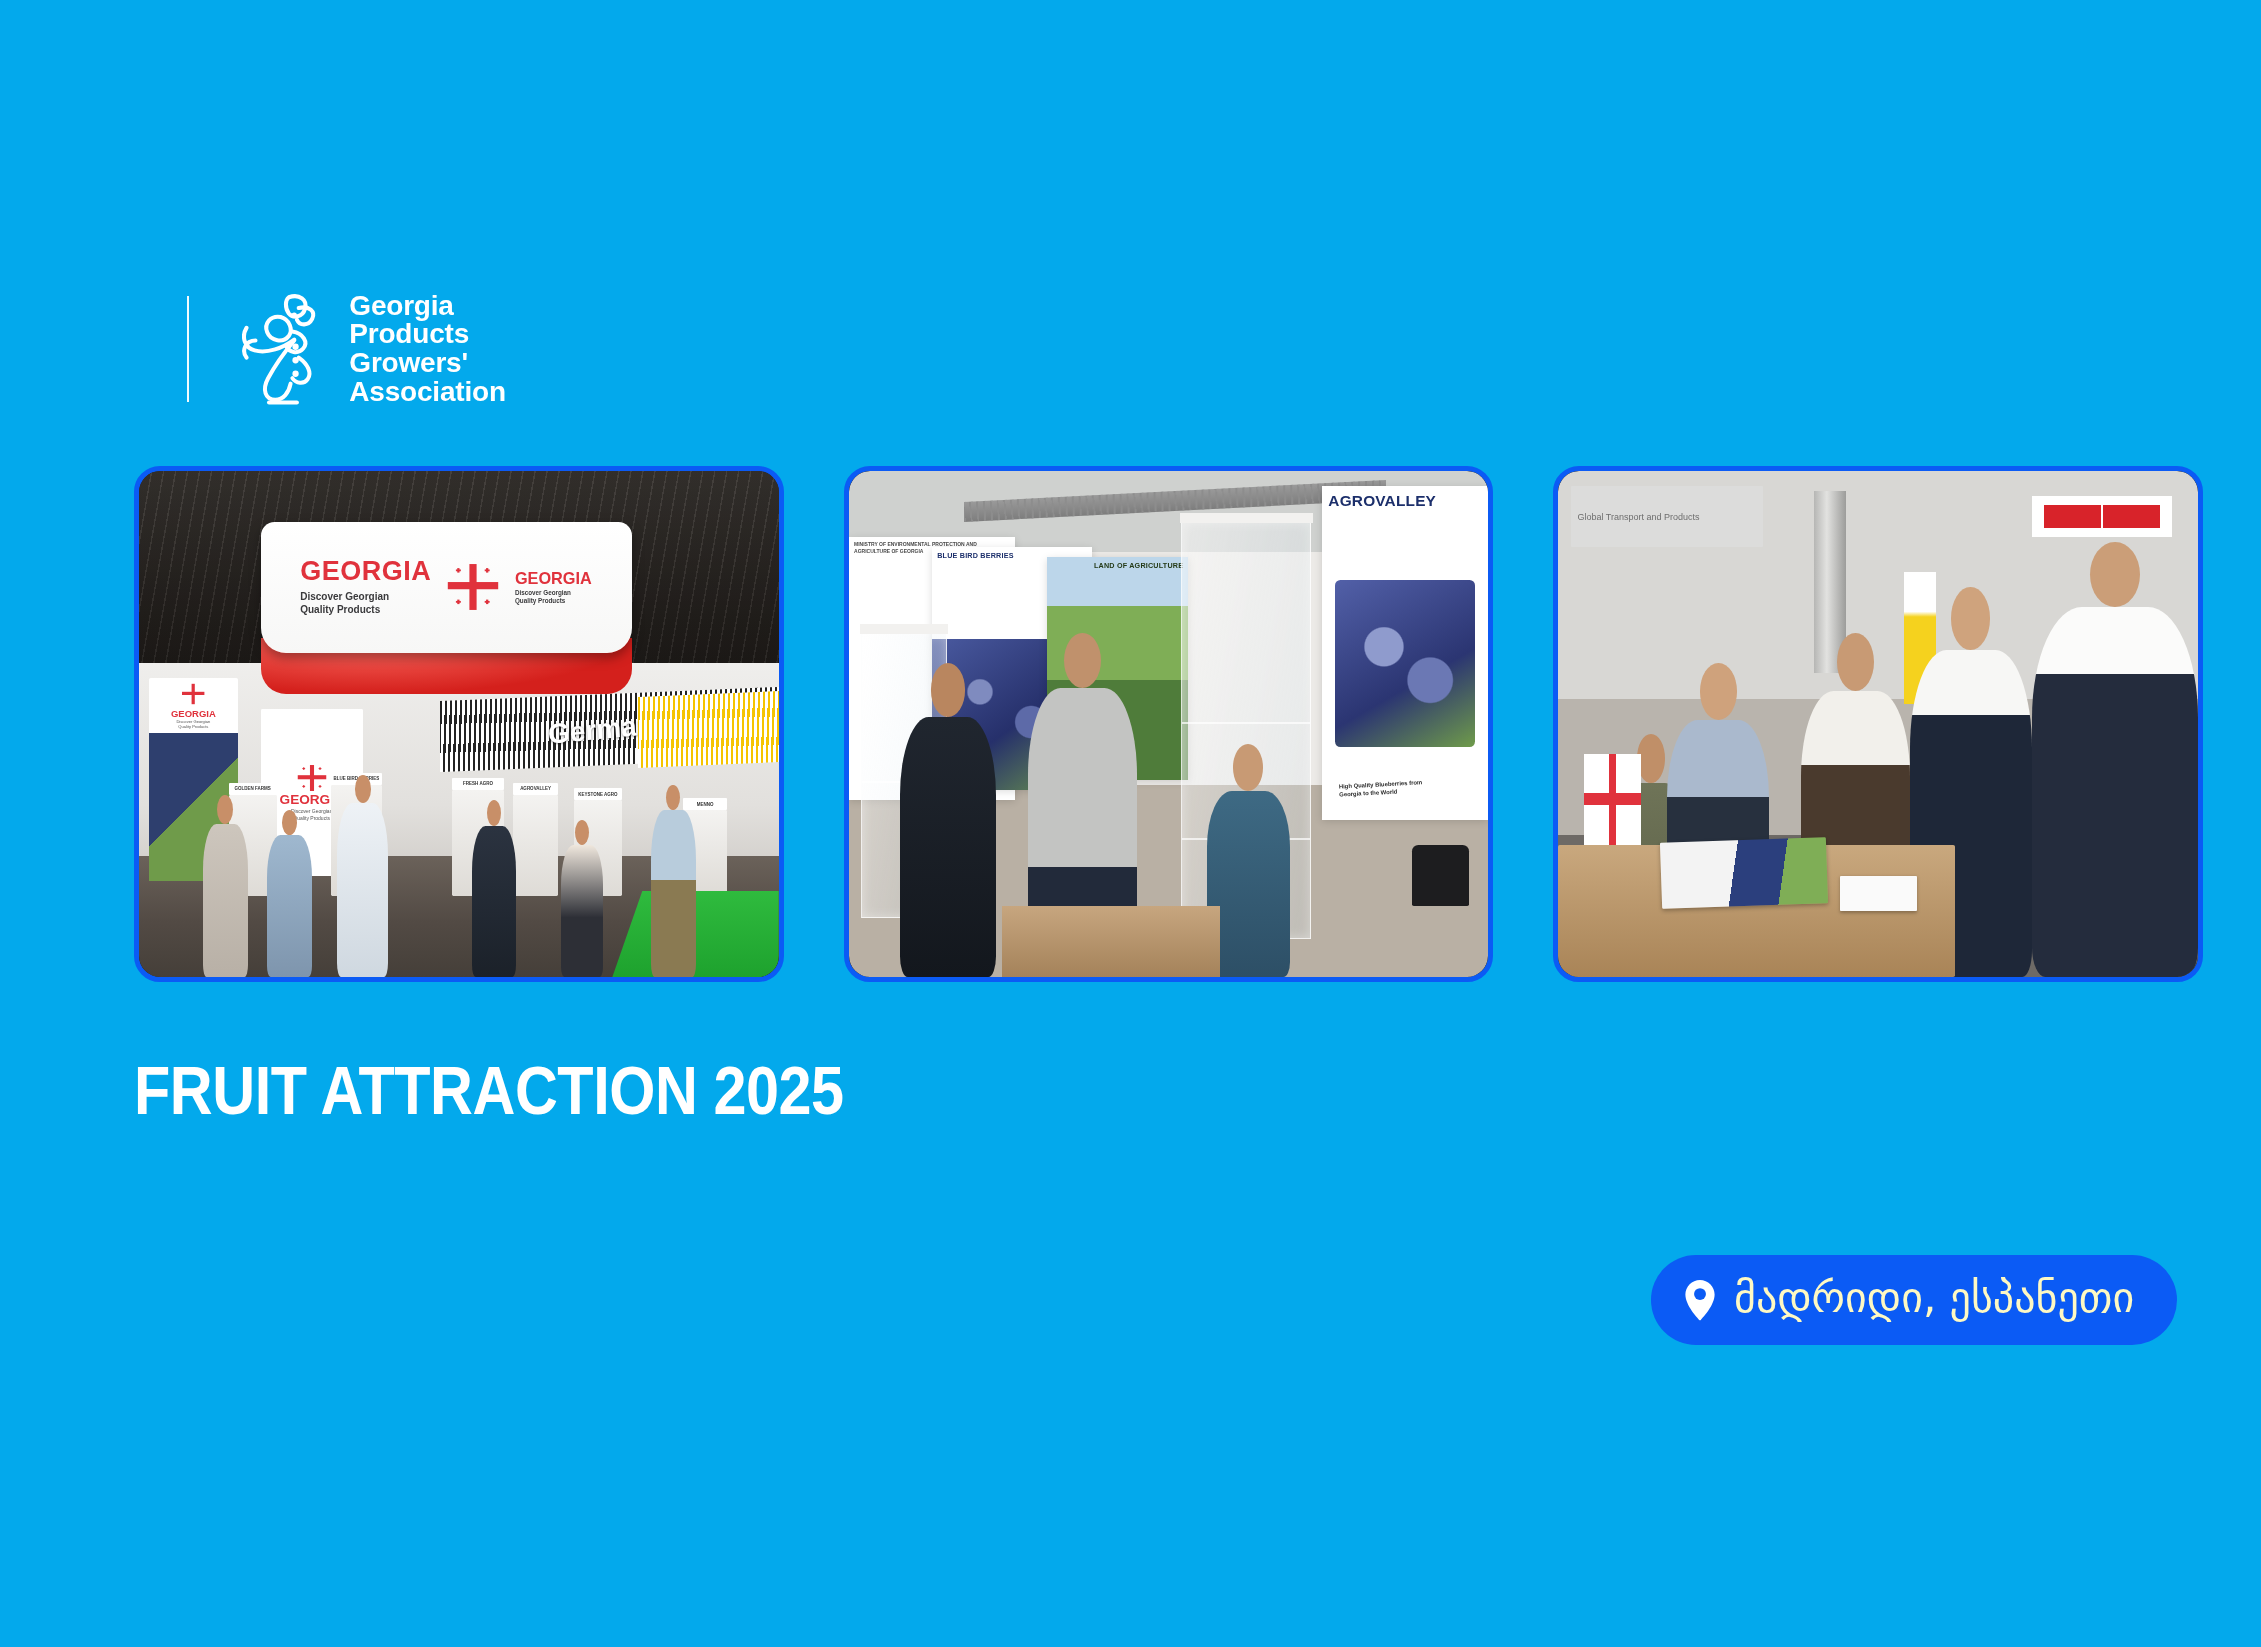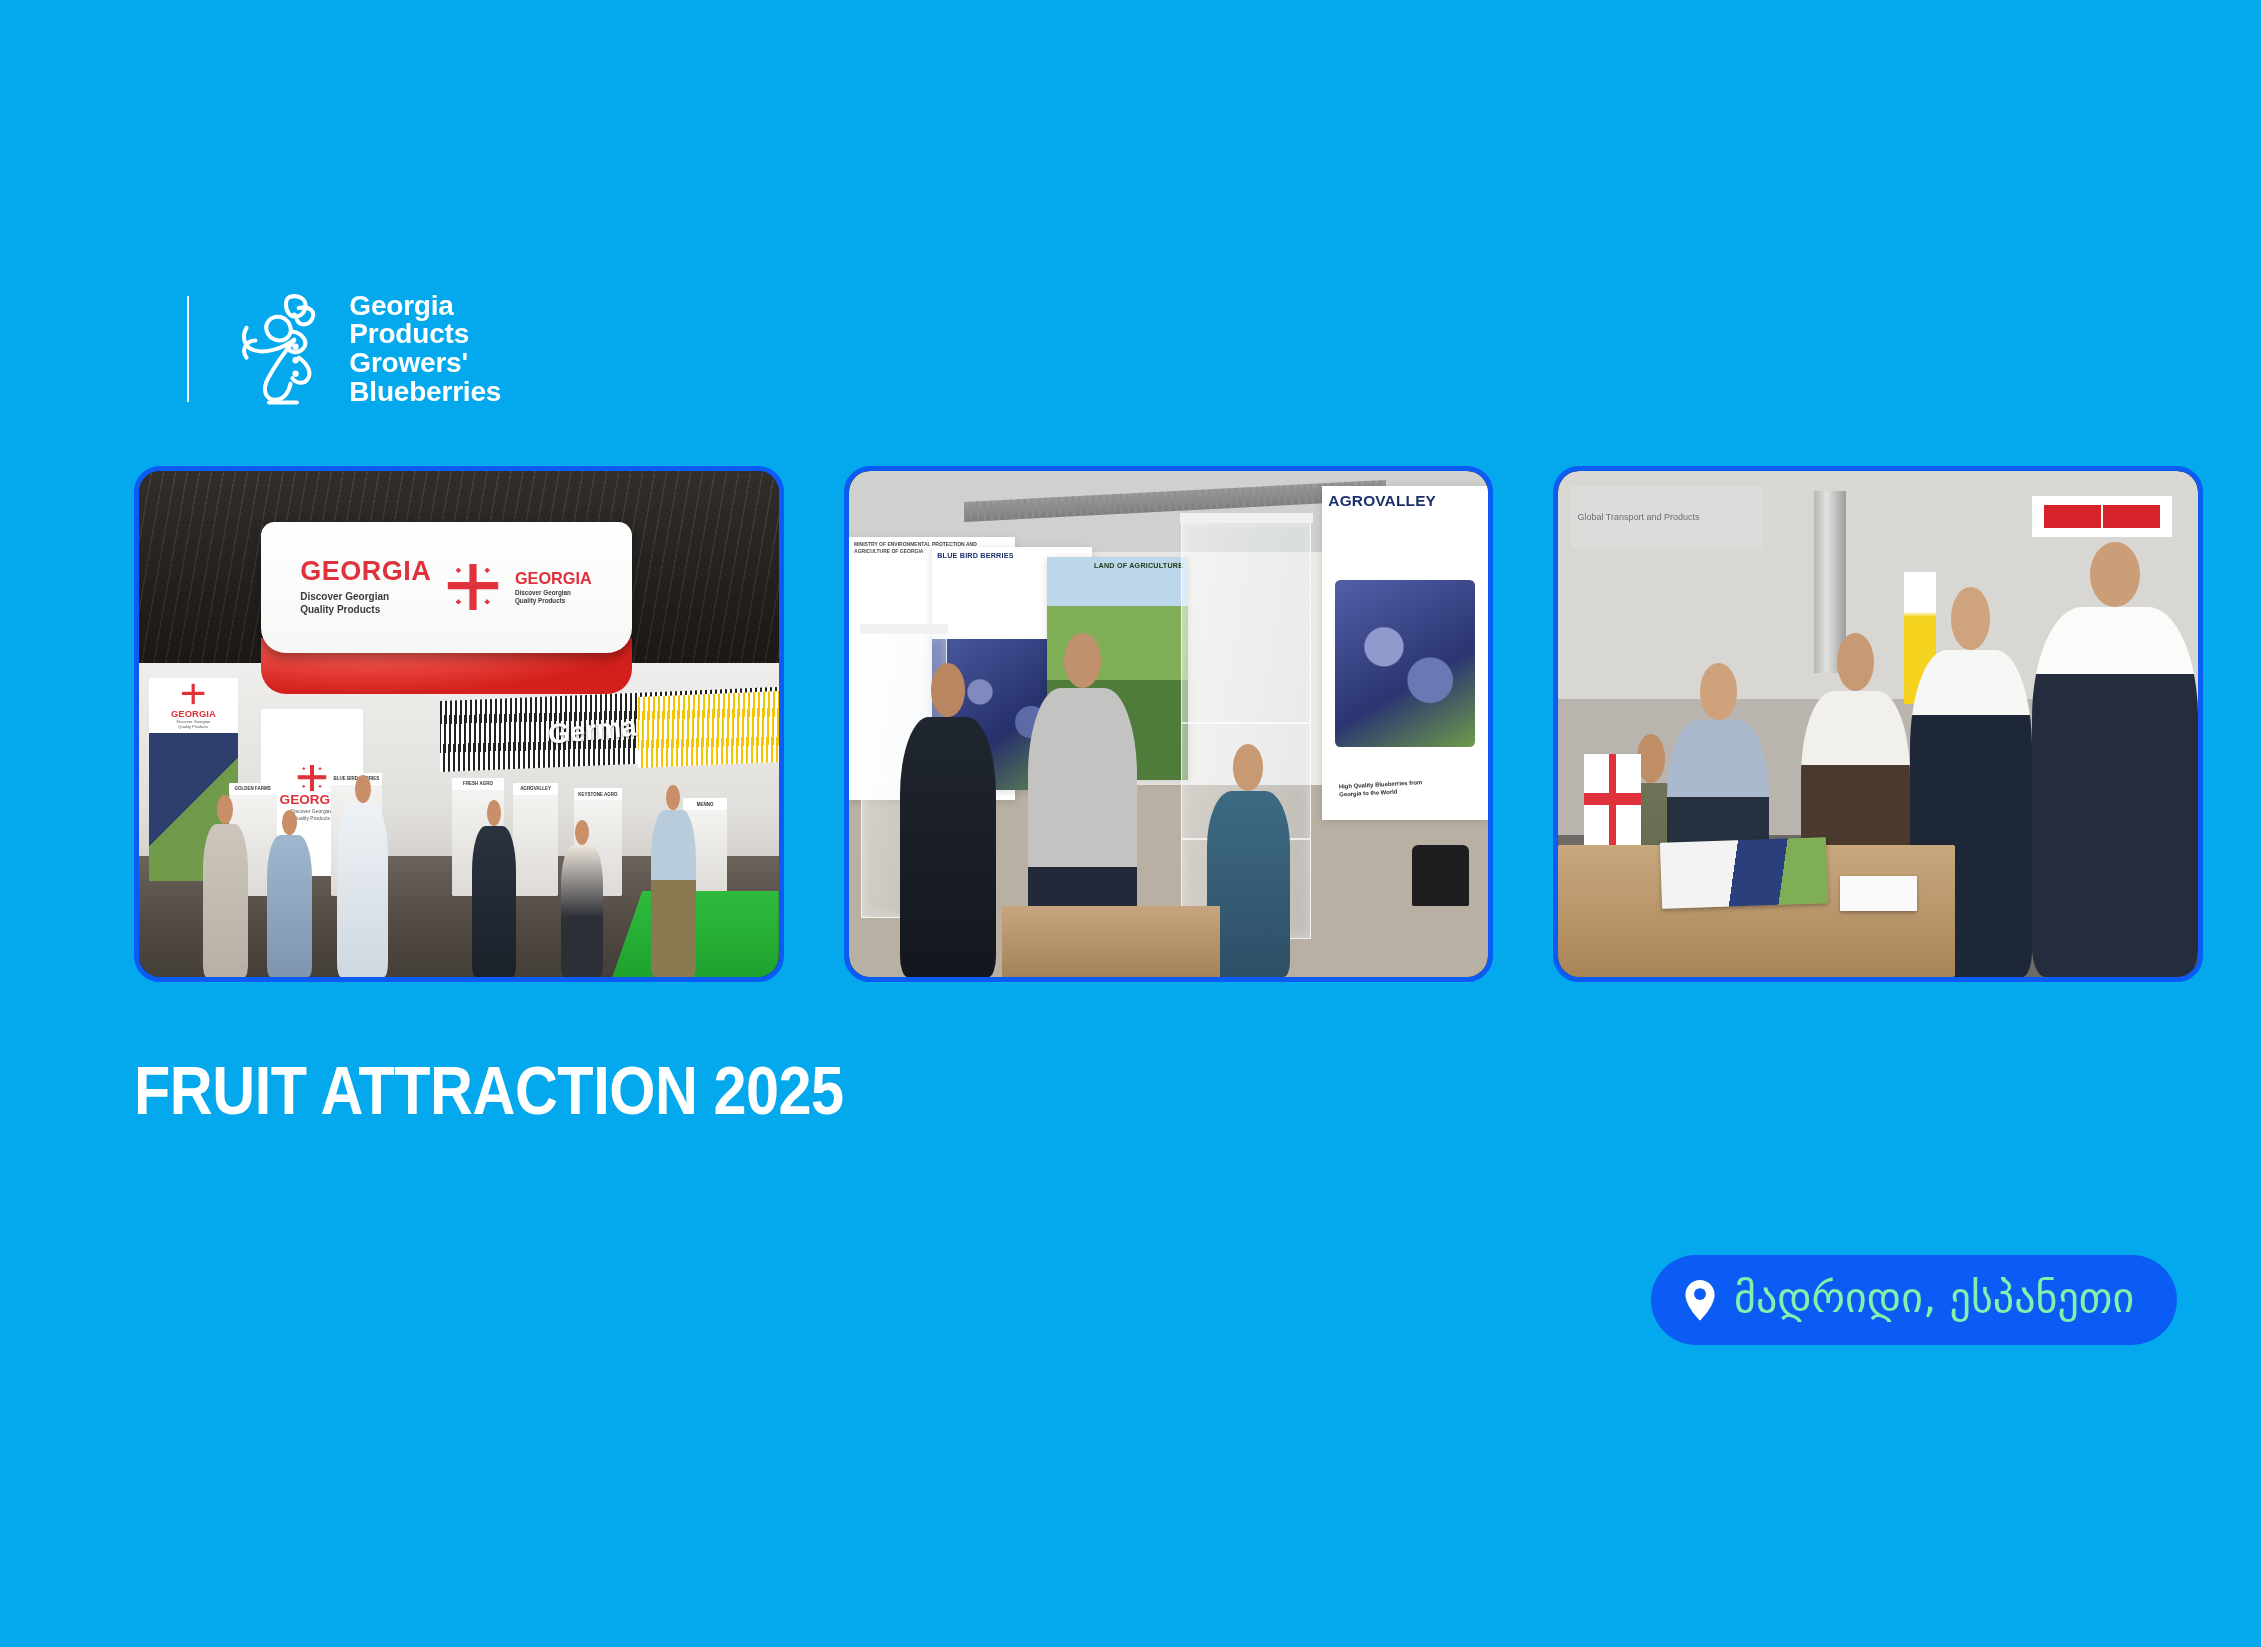--- a/index.html
+++ b/index.html
@@ -284,21 +284,21 @@
     height:90px;
     padding:0 43px 0 33px;
     background:#0B5BF5;
     border-radius:45px;
     display:flex;align-items:center;gap:18px;
     box-sizing:border-box;
   }
   .pin-icon{width:32px;height:42px;flex:0 0 auto;display:block;}
   .loc-text{
     font-family:"DejaVu Sans",sans-serif;
-    color:#86efac;
+    color:#fef9c3;
     font-size:42px;font-weight:400;
     line-height:1;white-space:nowrap;
     padding-bottom:4.5px;
   }
 </style>
 </head>
 <body>
 
 <div class="logo-row">
 
@@ -320,21 +320,21 @@
       </g>
       <circle cx="116" cy="56" r="6" fill="#ffffff"></circle>
       <circle cx="119" cy="126" r="7" fill="#ffffff"></circle>
       <circle cx="119" cy="156" r="7" fill="#ffffff"></circle>
       <circle cx="119" cy="186" r="7" fill="#ffffff"></circle>
     </svg>
     <div class="gbga-text">
       <span>Georgia</span>
       <span>Products</span>
       <span>Growers'</span>
-      <span>Blueberries</span>
+      <span>Association</span>
     </div>
   </div>
 </div>
 
 <div class="photo-strip">
 
   <div class="photo-frame">
     <div class="photo-inner">
       <div class="hall-ceiling"></div>
       <div class="hall-wall"></div>

